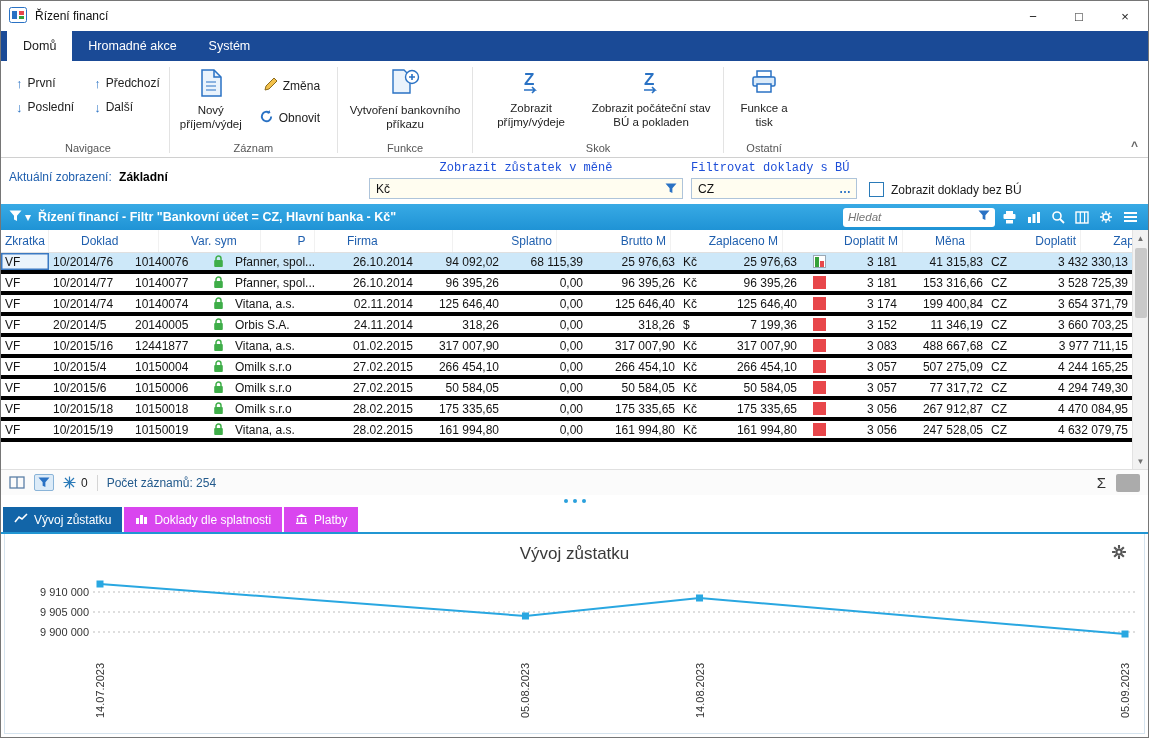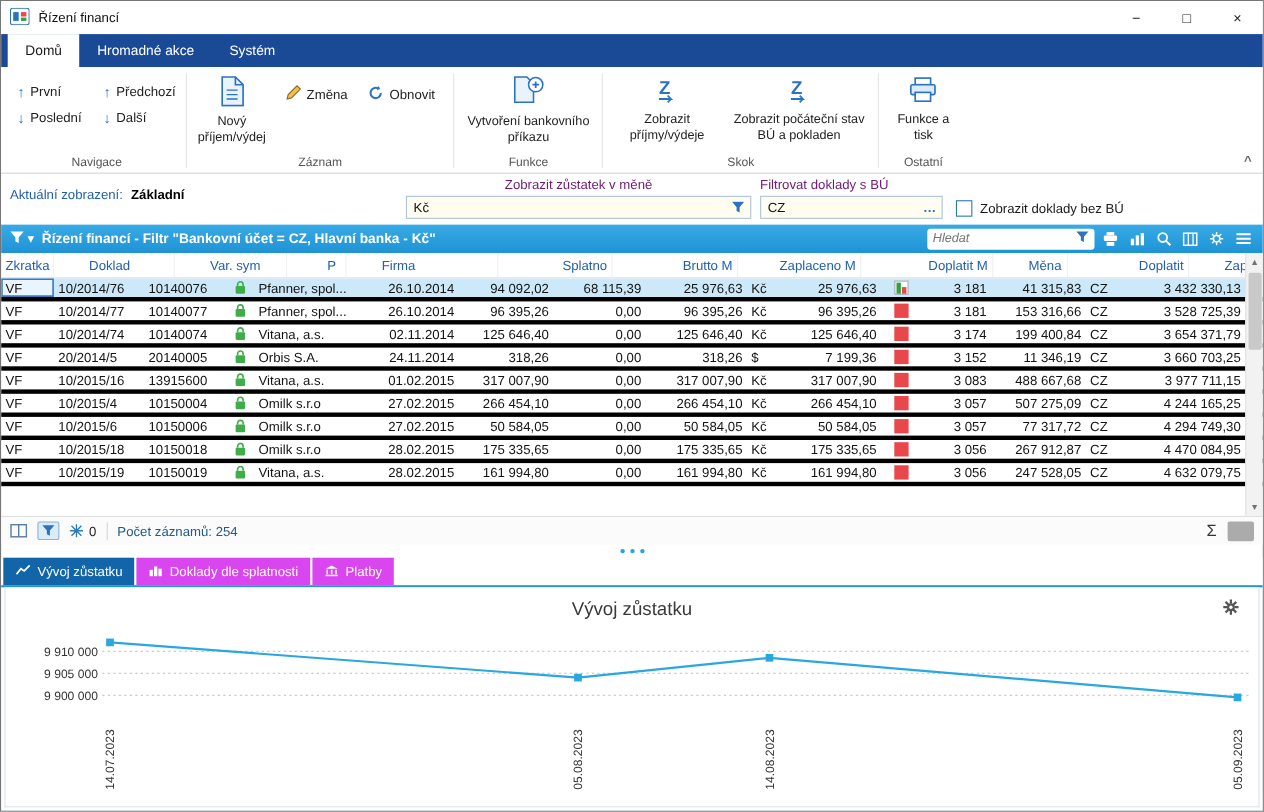--- a/index.html
+++ b/index.html
@@ -20,31 +20,31 @@
   .ribbon-body { height:97px; background:#fff; border-bottom:1px solid #d0d0d0; display:flex; padding:2px 6px 0; position:relative; flex:0 0 auto; }
   .rgroup { display:flex; flex-direction:column; padding:0 5px; }
   .rg-content { flex:1; display:flex; align-items:flex-start; }
   .rg-label { font-size:11px; color:#555; text-align:center; padding:1px 0 3px; }
   .rsep { width:1px; background:#e3e3e3; margin:4px 0; }
   .nav-grid { display:grid; grid-template-columns:auto auto; grid-auto-rows:24px; column-gap:12px; align-items:center; padding-top:8px; }
   .sbtn { display:flex; align-items:center; gap:5px; font-size:12px; color:#222; padding:2px 4px; cursor:default; white-space:nowrap; }
   .arr { color:#2a72c4; font-weight:bold; font-size:13px; }
   .bbtn { display:flex; flex-direction:column; align-items:center; gap:3px; padding:6px 3px 2px; font-size:11.5px; line-height:1.2; text-align:center; color:#222; cursor:default; }
   .w70{width:72px} .w64{width:64px} .w122{width:124px} .w104{width:106px} .w132{width:134px} .w68{width:70px}
-  .stack { display:flex; gap:10px; padding-top:12px; margin:0 8px; }
+  .stack { display:flex; flex-direction:column; gap:10px; padding-top:12px; margin:0 8px;align-items:flex-end; }
   .ribbon-collapse { position:absolute; right:10px; bottom:4px; color:#666; font-weight:bold; font-size:12px; cursor:default; }
 
   
   .filterbar { height:46px; position:relative; background:#fff; flex:0 0 auto; }
   .fb-current { position:absolute; left:8px; top:12px; }
   .fb-current .lbl { color:#1f5fae; }
   .fb-current .val { font-weight:bold; color:#000; margin-left:4px;margin-top:38px; }
   .fgroup1 { position:absolute; left:368px; top:3px; width:314px; }
   .fgroup2 { position:absolute; left:690px; top:3px; width:166px; }
-  .flabel { font-size:12px; color:#701a75; margin-bottom:3px; }
+  .flabel { font-size:12px; color:#1d4ed8; margin-bottom:3px;font-family:Liberation Mono, monospace; }
   .fgroup1 .flabel { text-align:center; }
   .combo { height:21px; border:1px solid #aec4da; background:#fffdf0; display:flex; align-items:center; padding-left:6px; font-size:12px; color:#111; cursor:default; }
   .combo .cicon { margin-left:auto; width:22px; display:flex; justify-content:center; align-items:center; color:#2a72c4; font-weight:bold; }
   .fcheck { position:absolute; left:868px; top:24px; display:flex; align-items:center; gap:7px; }
   .cb { width:15px; height:15px; border:1px solid #2a7ab8; background:#fff; display:inline-block; }
 
   
   .grid-header { height:26px; background:linear-gradient(#38aae5,#1f93d5); display:flex; align-items:center; color:#fff; padding:0 8px; gap:7px; flex:0 0 auto; }
   .gh-left { display:flex; align-items:center; gap:3px; }
   .gh-title { font-weight:bold; font-size:12.5px; white-space:nowrap; }
@@ -433,21 +433,21 @@
             <span class="sq red"></span>
           </div>
           <div class="cell r">3 152</div>
           <div class="cell r">11 346,19</div>
           <div class="cell l">CZ</div>
           <div class="cell r">3 660 703,25</div>
         </div>
         <div class="grid-cols grid-row">
           <div class="cell l">VF</div>
           <div class="cell l">10/2015/16</div>
-          <div class="cell l">13915600</div>
+          <div class="cell l">12441877</div>
           <div class="cell c">
             <svg width="11" height="13" viewBox="0 0 11 13">
               <path d="M3 5V3.6a2.5 2.5 0 0 1 5 0V5" fill="none" stroke="#3fae49" stroke-width="1.5"></path>
               <rect x="1.2" y="5" width="8.6" height="7" rx="1" fill="#3fae49"></rect>
             </svg>
           </div>
           <div class="cell l">Vitana, a.s.</div>
           <div class="cell r">01.02.2015</div>
           <div class="cell r">317 007,90</div>
           <div class="cell r">0,00</div>

